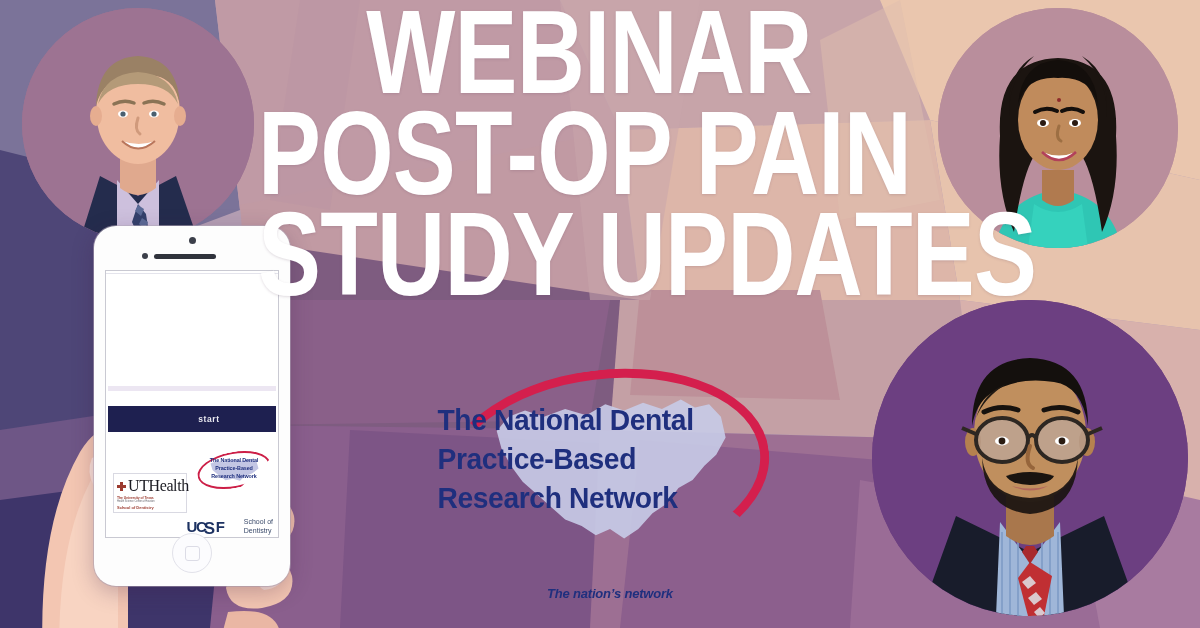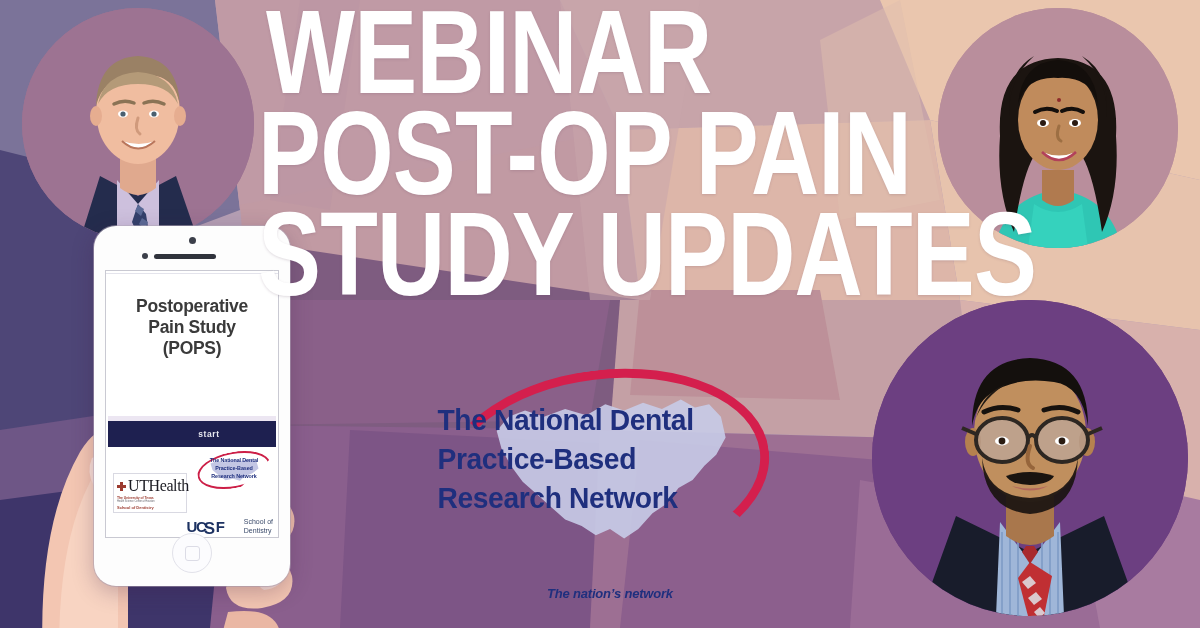--- a/index.html
+++ b/index.html
@@ -17,20 +17,21 @@
   }
   .layer { position:absolute; inset:0; }
 
   
   .headline {
     position:absolute;
     left:258px; top:4px;
     width:690px;
     z-index:40;
     pointer-events:none;
+    text-align:right;
   }
   .hl-line {
     display:block;
     color:#ffffff;
     font-family:"Liberation Sans Narrow","Liberation Sans",sans-serif;
     font-weight:bold;
     letter-spacing:-1px;
     line-height:0.82;
     white-space:nowrap;
     transform-origin:left center;
@@ -82,21 +83,21 @@
     text-align:center;
     color:#3a3a3a;
     font-weight:bold;
     font-size:17.5px;
     line-height:1.20;
     letter-spacing:-0.3px;
   }
   .app-spacer { flex:1 1 auto; }
   .start-strip { height:5px; background:#ece6f2; margin:0 2px;}
   .start-btn {
-    margin:0 2px;
+    margin:15px 2px;
     height:26px;
     background:#1e2050;
     color:#e7e7ef;
     font-size:8.5px;
     font-weight:bold;
     letter-spacing:0.6px;
     display:flex; align-items:center; justify-content:center;
     cursor:pointer;
     padding-left:34px;
   }
@@ -381,25 +382,20 @@
     </svg>
 
     <div class="phone-body">
       <span class="cam"></span>
       <span class="sensor"></span>
       <span class="speaker"></span>
 
       <div class="screen">
         <div class="screen-top-rule"></div>
 
-        <div class="app-title">
-          <div>Postoperative</div>
-          <div>Pain Study</div>
-          <div>(POPS)</div>
-        </div>
 
         <div class="app-spacer"></div>
 
         <div class="start-strip"></div>
         <div class="start-btn">start</div>
 
         <div class="logos">
 
           <div class="uth">
             <div class="uth-row">

